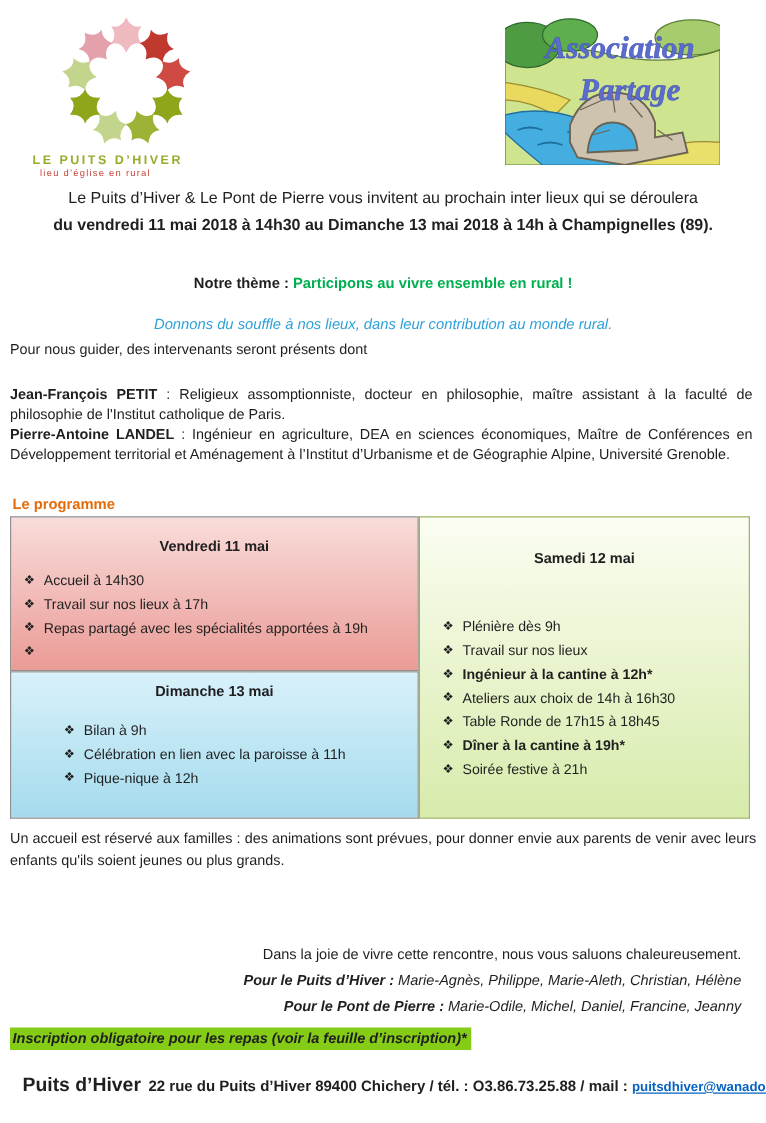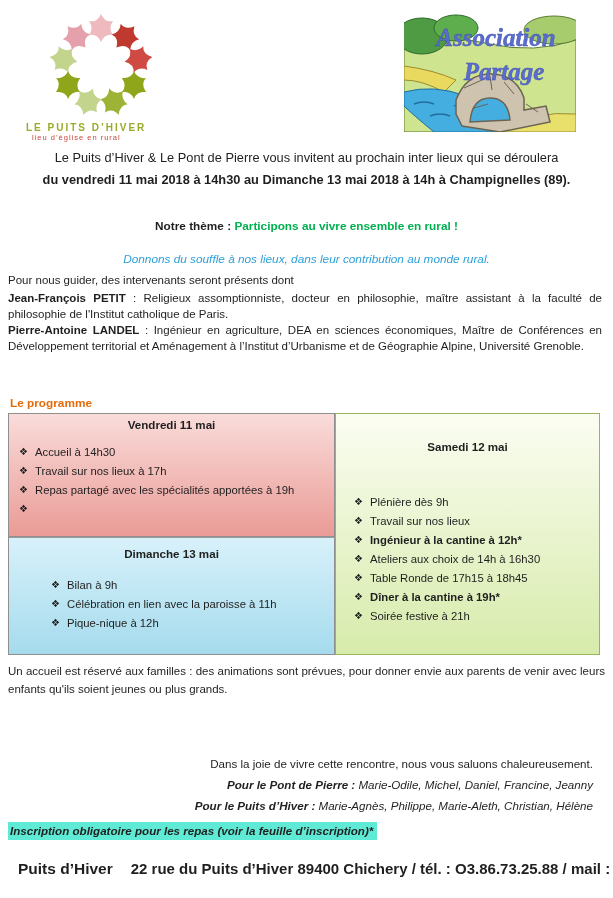--- a/index.html
+++ b/index.html
@@ -23,34 +23,34 @@
   .title-line2 { font-weight:bold; margin-top:7px; }
 
   
   .theme-block { left:0; top:219px; width:100%; text-align:center; font-size:11.8px; }
   .theme-label { font-weight:bold; color:#1f1f1f; }
   .theme-value { font-weight:bold; color:#00B050; }
   .theme-subtitle { margin-top:19px; font-style:italic; color:#2DA0D8; }
 
   
   .intro { left:8px; top:274px; width:590px; }
-  .speakers { left:8px; top:290px; width:594px; text-align:justify; line-height:16px; }
+  .speakers { left:8px; top:308px; width:594px; text-align:justify; line-height:16px; }
   .speaker-name { font-weight:bold; }
 
   
   .programme-heading { left:10px; top:396px; color:#E36C0A; font-weight:bold; font-size:11.8px; }
   .cell { position:absolute; font-size:11.3px; }
   .cell-title { text-align:center; font-weight:bold; font-size:11.6px; }
   .cell-friday   { left:8px;   top:413px; width:327px; height:124px;
                    background:linear-gradient(#f9dcda,#ea9b96); border:1px solid #8f8f8f; }
   .cell-sunday   { left:8px;   top:537px; width:327px; height:118px;
                    background:linear-gradient(#d8f1fa,#a5dbed); border:1px solid #8f8f8f; border-top:1px solid #9a9a9a; }
   .cell-saturday { left:335px; top:413px; width:265px; height:242px;
                    background:linear-gradient(#fbfdf2,#d7ebab); border:1px solid #9ab45c; }
-  .cell-friday .cell-title { padding-top:4px; }
+  .cell-friday .cell-title { padding-top:17px; }
   .cell-sunday .cell-title { padding-top:9px; }
   .cell-saturday .cell-title { padding-top:26px; }
   .prog-list { margin-top:14px; }
   .cell-friday   .prog-list { padding-left:10px; }
   .cell-saturday .prog-list { margin-top:42px; padding-left:18px; }
   .cell-sunday   .prog-list { margin-top:18px; padding-left:42px; }
   .prog-item { display:flex; gap:7px; margin-bottom:5px; line-height:14px; }
   .prog-item.bold { font-weight:bold; }
   .prog-item .bullet { font-size:10px; line-height:14px; }
 
@@ -59,27 +59,27 @@
   .body-par { text-align:justify; }
   a.doclink, .doclink { color:#0563C1; text-decoration:underline; cursor:pointer; }
 
   
   .closing { left:120px; top:753px; right:20px; text-align:right; line-height:21px; font-size:11.6px; }
   .closing .it { font-style:italic; }
   .closing .it b { font-weight:bold; }
 
   
   .notice { left:8px; top:822px; }
-  .notice span { display:inline-block; background:#5eead4; font-weight:bold; font-style:italic;
+  .notice span { display:inline-block; background:#84cc16; font-weight:bold; font-style:italic;
                  font-size:11.6px; padding:2px 4px 3px 2px; }
 
   
   .footer { left:18px; top:860px; width:586px; white-space:nowrap; }
   .footer .org { font-weight:bold; font-size:15.5px; }
-  .footer .details { font-weight:bold; font-size:15px; margin-left:18px; }
+  .footer .details { font-weight:bold; font-size:12px; margin-left:6px; }
   .footer a.doclink { font-weight:bold; font-size:10.6px; }
 </style>
 </head>
 <body>
 
 <div id="page">
 
   <div class="abs" id="logo-puits">
     <svg width="150" height="112" viewBox="0 0 150 112">
       <g transform="translate(75,56)">
@@ -230,25 +230,25 @@
       </div>
   </div>
 
   <div class="abs body-pars">
     <div class="body-par">Un accueil est réservé aux familles : des animations sont prévues, pour donner envie aux parents de venir avec leurs  enfants qu'ils soient jeunes ou plus grands.</div>
   </div>
 
   <div class="abs closing">
     <div>Dans la joie de vivre cette rencontre, nous vous saluons chaleureusement.</div>
     <div class="it">
+      <b>Pour le Puits d’Hiver :</b><span> Marie-Agnès, Philippe, Marie-Aleth, Christian, Hélène</span>
+    </div>
+    <div class="it">
       <b>Pour le Pont de Pierre :</b><span> Marie-Odile, Michel, Daniel, Francine, Jeanny</span>
     </div>
-    <div class="it">
-      <b>Pour le Puits d’Hiver :</b><span> Marie-Agnès, Philippe, Marie-Aleth, Christian, Hélène</span>
-    </div>
   </div>
 
   <div class="abs notice">
     <span>Inscription obligatoire pour les repas (voir la feuille d’inscription)*</span>
   </div>
 
   <div class="abs footer">
     <span class="org">Puits d’Hiver</span><span class="details">22 rue du Puits d’Hiver 89400 Chichery / tél. : O3.86.73.25.88 / mail : </span><a class="doclink">puitsdhiver@wanadoo.fr</a>
   </div>
 

